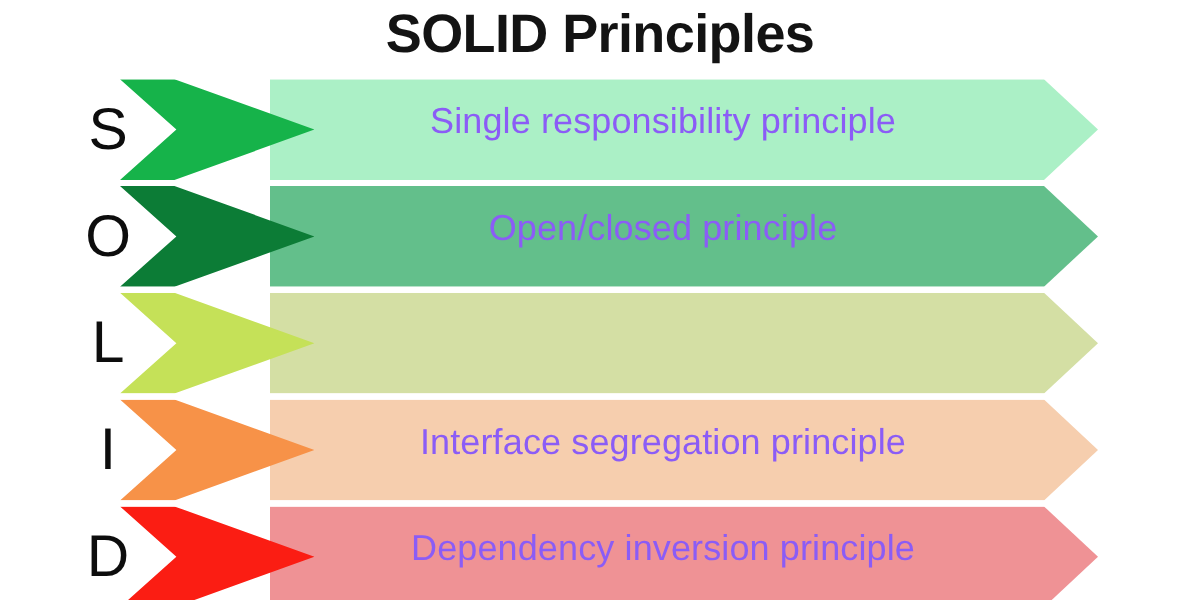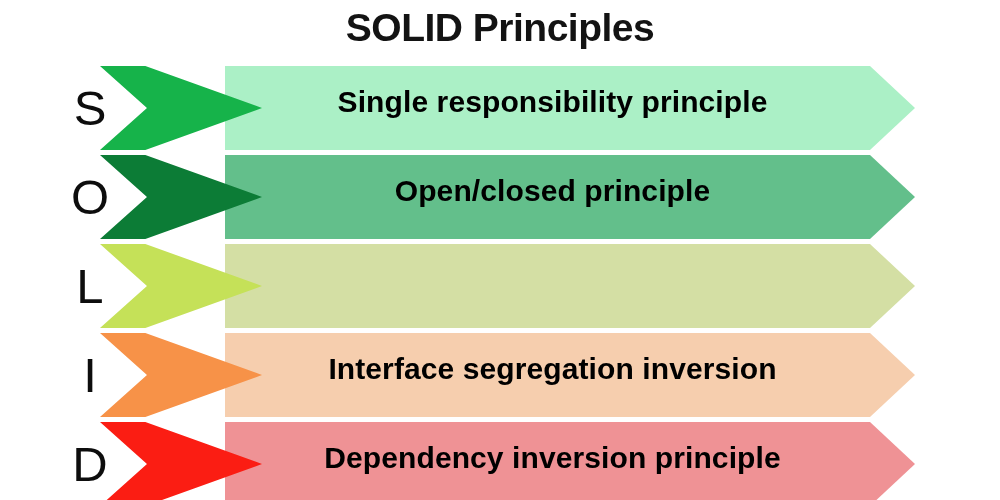--- a/index.html
+++ b/index.html
@@ -26,21 +26,21 @@
 
   
   #title {
     position: absolute;
     left: 0;
     top: 0px;
     width: 1000px;
     height: 60px;
     line-height: 56px;
     text-align: center;
-    font-size: 39px;
+    font-size: 45px;
     font-weight: bold;
     color: #131313;
     letter-spacing: -0.5px;
     white-space: nowrap;
   }
 
   
   .row {
     position: absolute;
     left: 0;
@@ -90,22 +90,22 @@
   .band-label {
     position: absolute;
     left: 225px;
     top: 0;
     width: 655px;
     height: 72px;
     display: flex;
     align-items: center;
     justify-content: center;
     font-size: 30px;
-    font-weight: bold;
-    color: #000000;
+    font-weight: normal;
+    color: #8b5cf6;
     white-space: nowrap;
     letter-spacing: 0.1px;
   }
 </style>
 </head>
 <body>
 
 <div id="infographic">
 
   <div id="title">SOLID Principles</div>
@@ -125,21 +125,21 @@
       </div>
       <div class="row" style="top: 244px;">
         <div class="band" style="background: rgb(212, 223, 164);"></div>
         <div class="chev" style="background: rgb(197, 225, 88);"></div>
         <div class="chev-letter">L</div>
       </div>
       <div class="row" style="top: 333px;">
         <div class="band" style="background: rgb(246, 206, 174);"></div>
         <div class="chev" style="background: rgb(247, 146, 72);"></div>
         <div class="chev-letter">I</div>
-        <div class="band-label">Interface segregation inversion</div>
+        <div class="band-label">Interface segregation principle</div>
       </div>
       <div class="row" style="top: 422px;">
         <div class="band" style="background: rgb(239, 146, 149);"></div>
         <div class="chev" style="background: rgb(251, 29, 19);"></div>
         <div class="chev-letter">D</div>
         <div class="band-label">Dependency inversion principle</div>
       </div>
     </div>
 
 </div>

